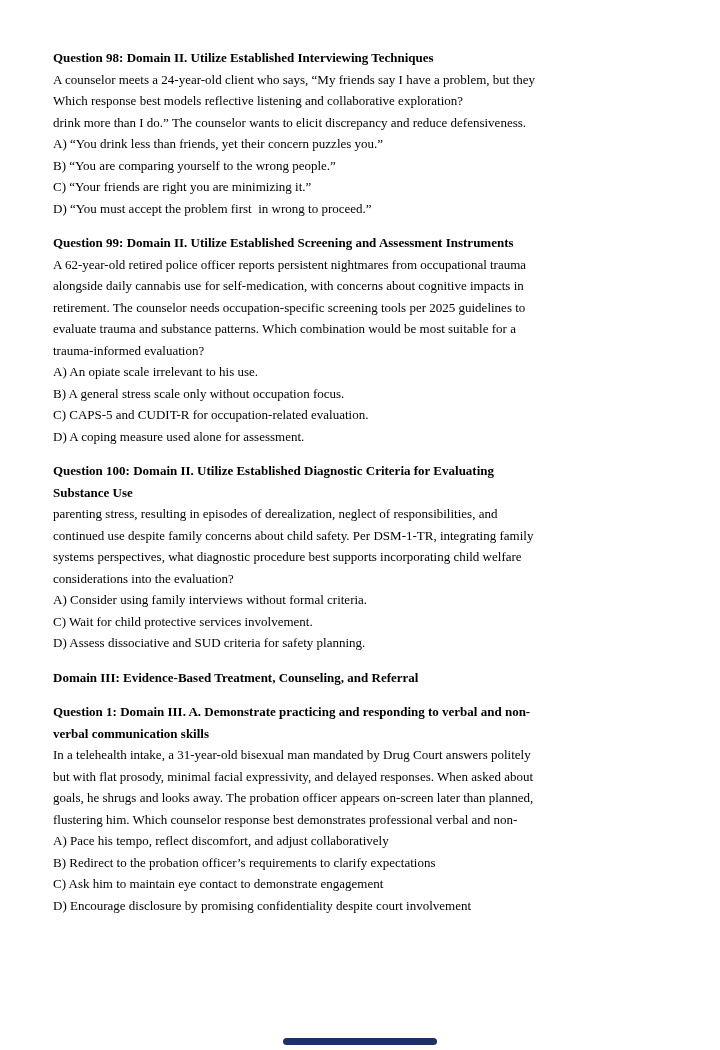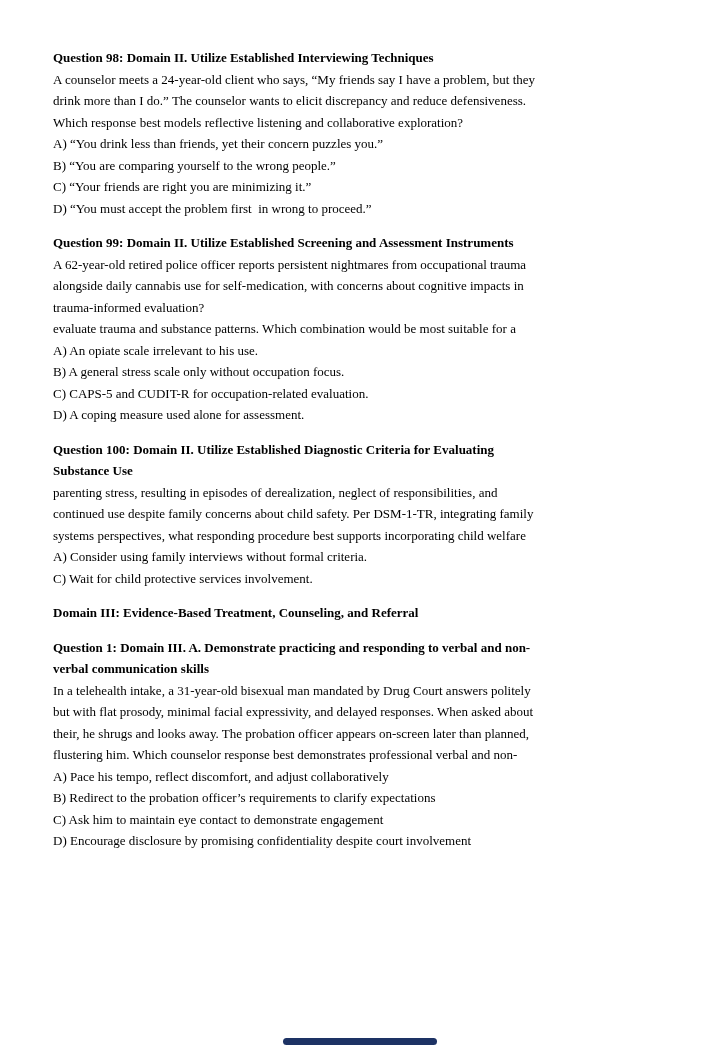--- a/index.html
+++ b/index.html
@@ -42,56 +42,59 @@
     border-radius: 4px;
   }
 </style>
 </head>
 <body style="background: rgb(255, 255, 255); color: rgb(0, 0, 0);">
 
 <div class="doc">
     <div class="block">
       <div class="line h">Question 98: Domain II. Utilize Established Interviewing Techniques</div>
       <div class="line">A counselor meets a 24-year-old client who says, “My friends say I have a problem, but they</div>
+      <div class="line">Which response best models reflective listening and collaborative exploration?</div>
       <div class="line">drink more than I do.” The counselor wants to elicit discrepancy and reduce defensiveness.</div>
-      <div class="line">Which response best models reflective listening and collaborative exploration?</div>
       <div class="line">A) “You drink less than friends, yet their concern puzzles you.”</div>
       <div class="line">B) “You are comparing yourself to the wrong people.”</div>
       <div class="line">C) “Your friends are right you are minimizing it.”</div>
       <div class="line">D) “You must accept the problem first  in wrong to proceed.”</div>
     </div>
     <div class="block">
       <div class="line h">Question 99: Domain II. Utilize Established Screening and Assessment Instruments</div>
       <div class="line">A 62-year-old retired police officer reports persistent nightmares from occupational trauma</div>
       <div class="line">alongside daily cannabis use for self-medication, with concerns about cognitive impacts in</div>
+      <div class="line">retirement. The counselor needs occupation-specific screening tools per 2025 guidelines to</div>
+      <div class="line">evaluate trauma and substance patterns. Which combination would be most suitable for a</div>
       <div class="line">trauma-informed evaluation?</div>
-      <div class="line">evaluate trauma and substance patterns. Which combination would be most suitable for a</div>
       <div class="line">A) An opiate scale irrelevant to his use.</div>
       <div class="line">B) A general stress scale only without occupation focus.</div>
       <div class="line">C) CAPS-5 and CUDIT-R for occupation-related evaluation.</div>
       <div class="line">D) A coping measure used alone for assessment.</div>
     </div>
     <div class="block">
       <div class="line h">Question 100: Domain II. Utilize Established Diagnostic Criteria for Evaluating</div>
       <div class="line h">Substance Use</div>
       <div class="line">parenting stress, resulting in episodes of derealization, neglect of responsibilities, and</div>
       <div class="line">continued use despite family concerns about child safety. Per DSM-1-TR, integrating family</div>
-      <div class="line">systems perspectives, what responding procedure best supports incorporating child welfare</div>
+      <div class="line">systems perspectives, what diagnostic procedure best supports incorporating child welfare</div>
+      <div class="line">considerations into the evaluation?</div>
       <div class="line">A) Consider using family interviews without formal criteria.</div>
       <div class="line">C) Wait for child protective services involvement.</div>
+      <div class="line">D) Assess dissociative and SUD criteria for safety planning.</div>
     </div>
     <div class="block">
       <div class="line h">Domain III: Evidence-Based Treatment, Counseling, and Referral</div>
     </div>
     <div class="block">
       <div class="line h">Question 1: Domain III. A. Demonstrate practicing and responding to verbal and non-</div>
       <div class="line h">verbal communication skills</div>
       <div class="line">In a telehealth intake, a 31-year-old bisexual man mandated by Drug Court answers politely</div>
       <div class="line">but with flat prosody, minimal facial expressivity, and delayed responses. When asked about</div>
-      <div class="line">their, he shrugs and looks away. The probation officer appears on-screen later than planned,</div>
+      <div class="line">goals, he shrugs and looks away. The probation officer appears on-screen later than planned,</div>
       <div class="line">flustering him. Which counselor response best demonstrates professional verbal and non-</div>
       <div class="line">A) Pace his tempo, reflect discomfort, and adjust collaboratively</div>
       <div class="line">B) Redirect to the probation officer’s requirements to clarify expectations</div>
       <div class="line">C) Ask him to maintain eye contact to demonstrate engagement</div>
       <div class="line">D) Encourage disclosure by promising confidentiality despite court involvement</div>
     </div>
   </div>
 <div class="home-indicator" style="background: rgb(29, 50, 100);"></div>
 
 </body></html>

